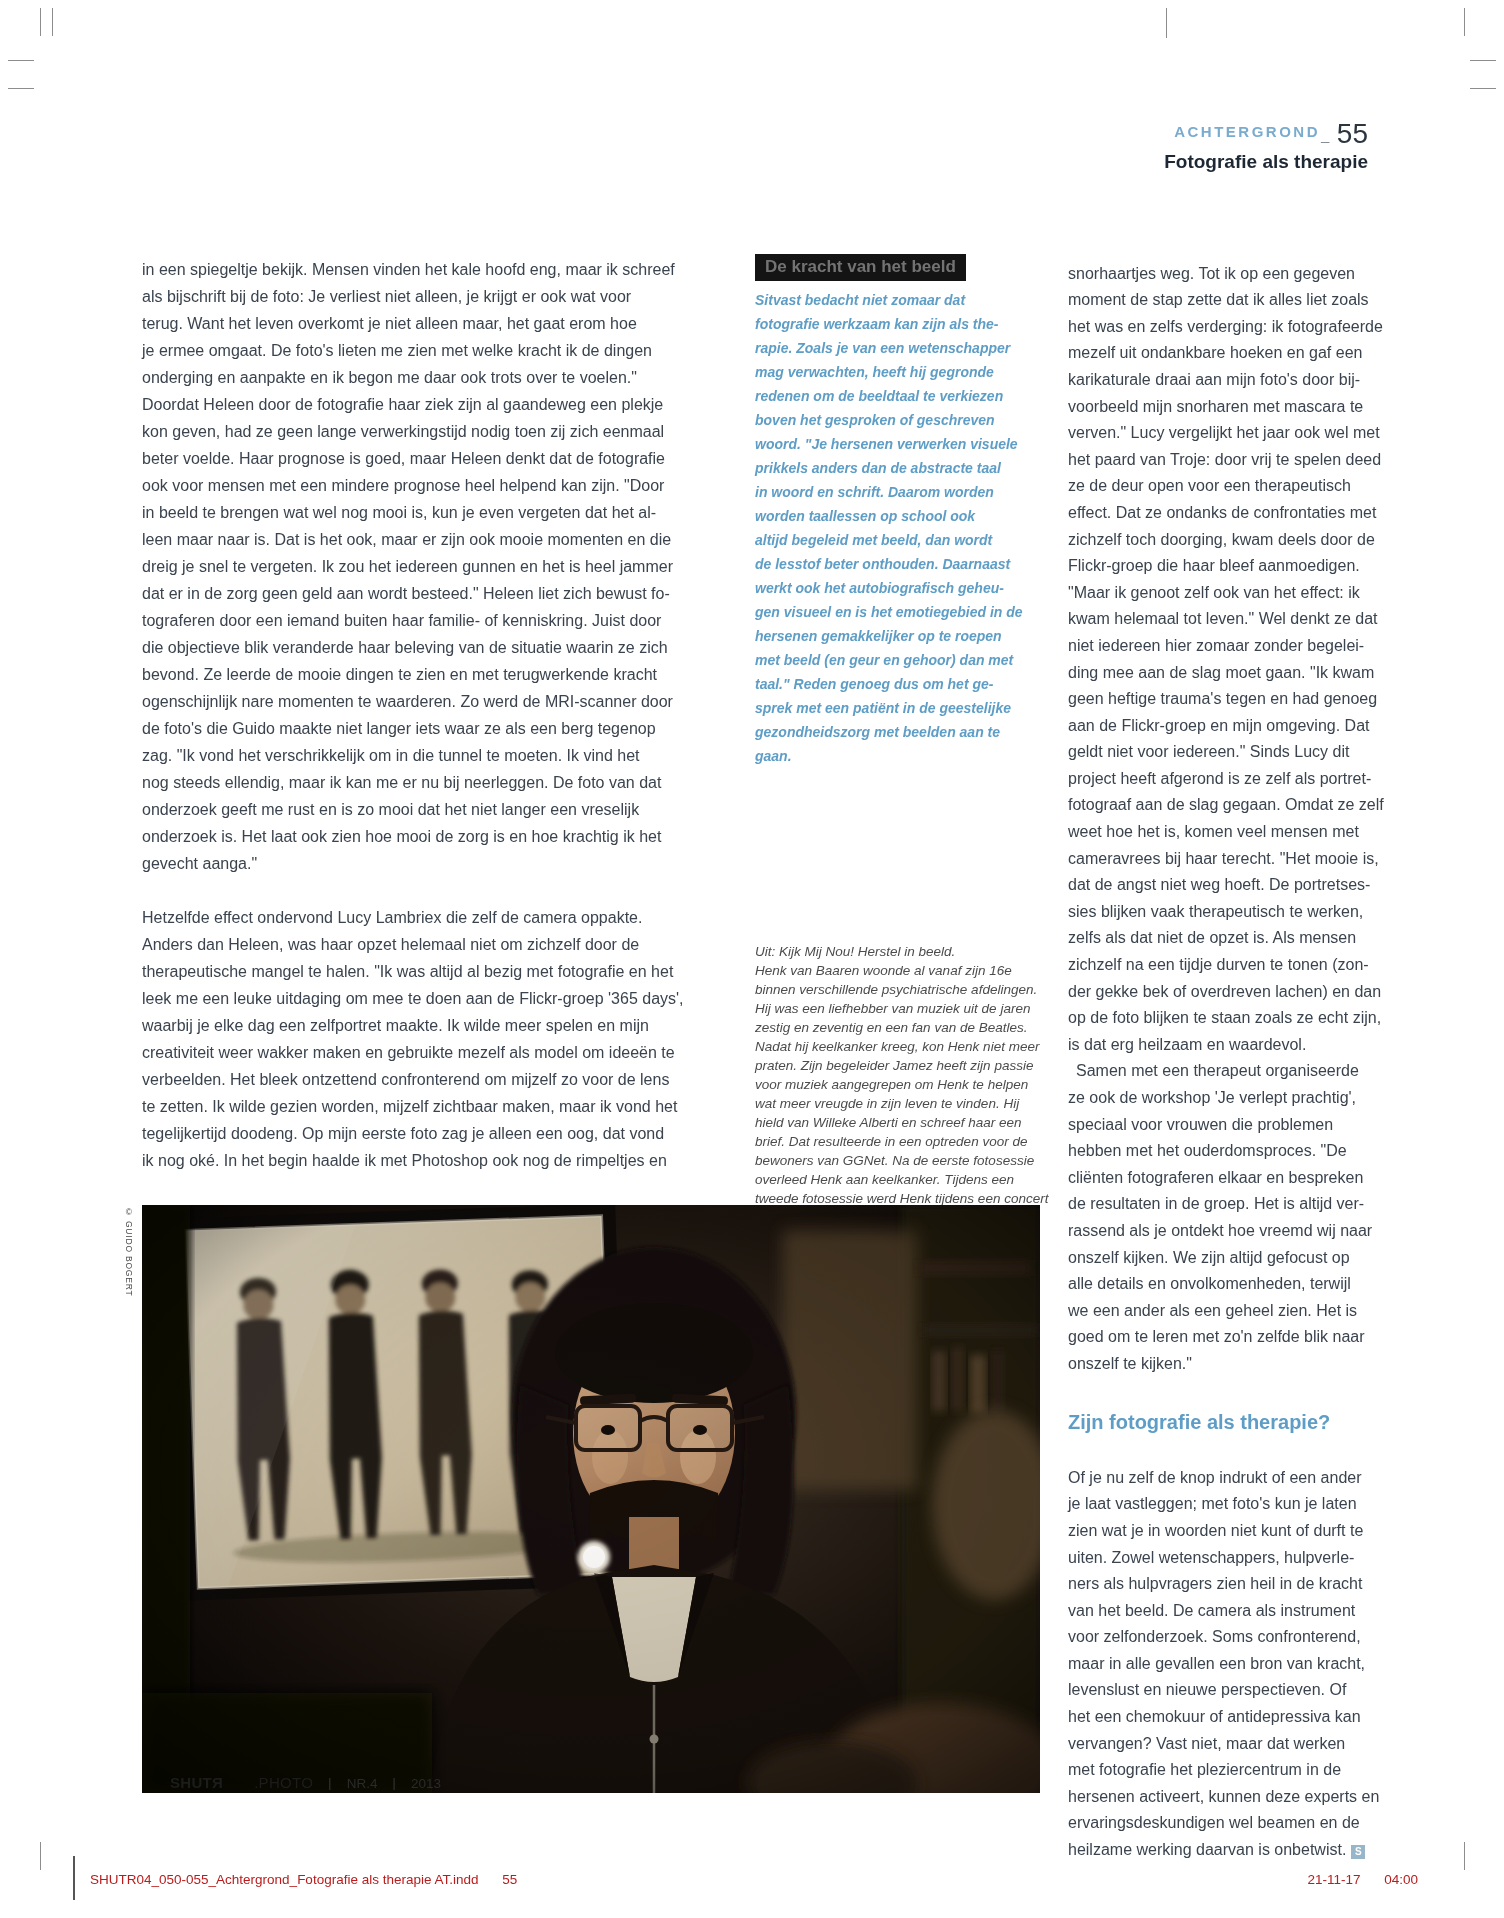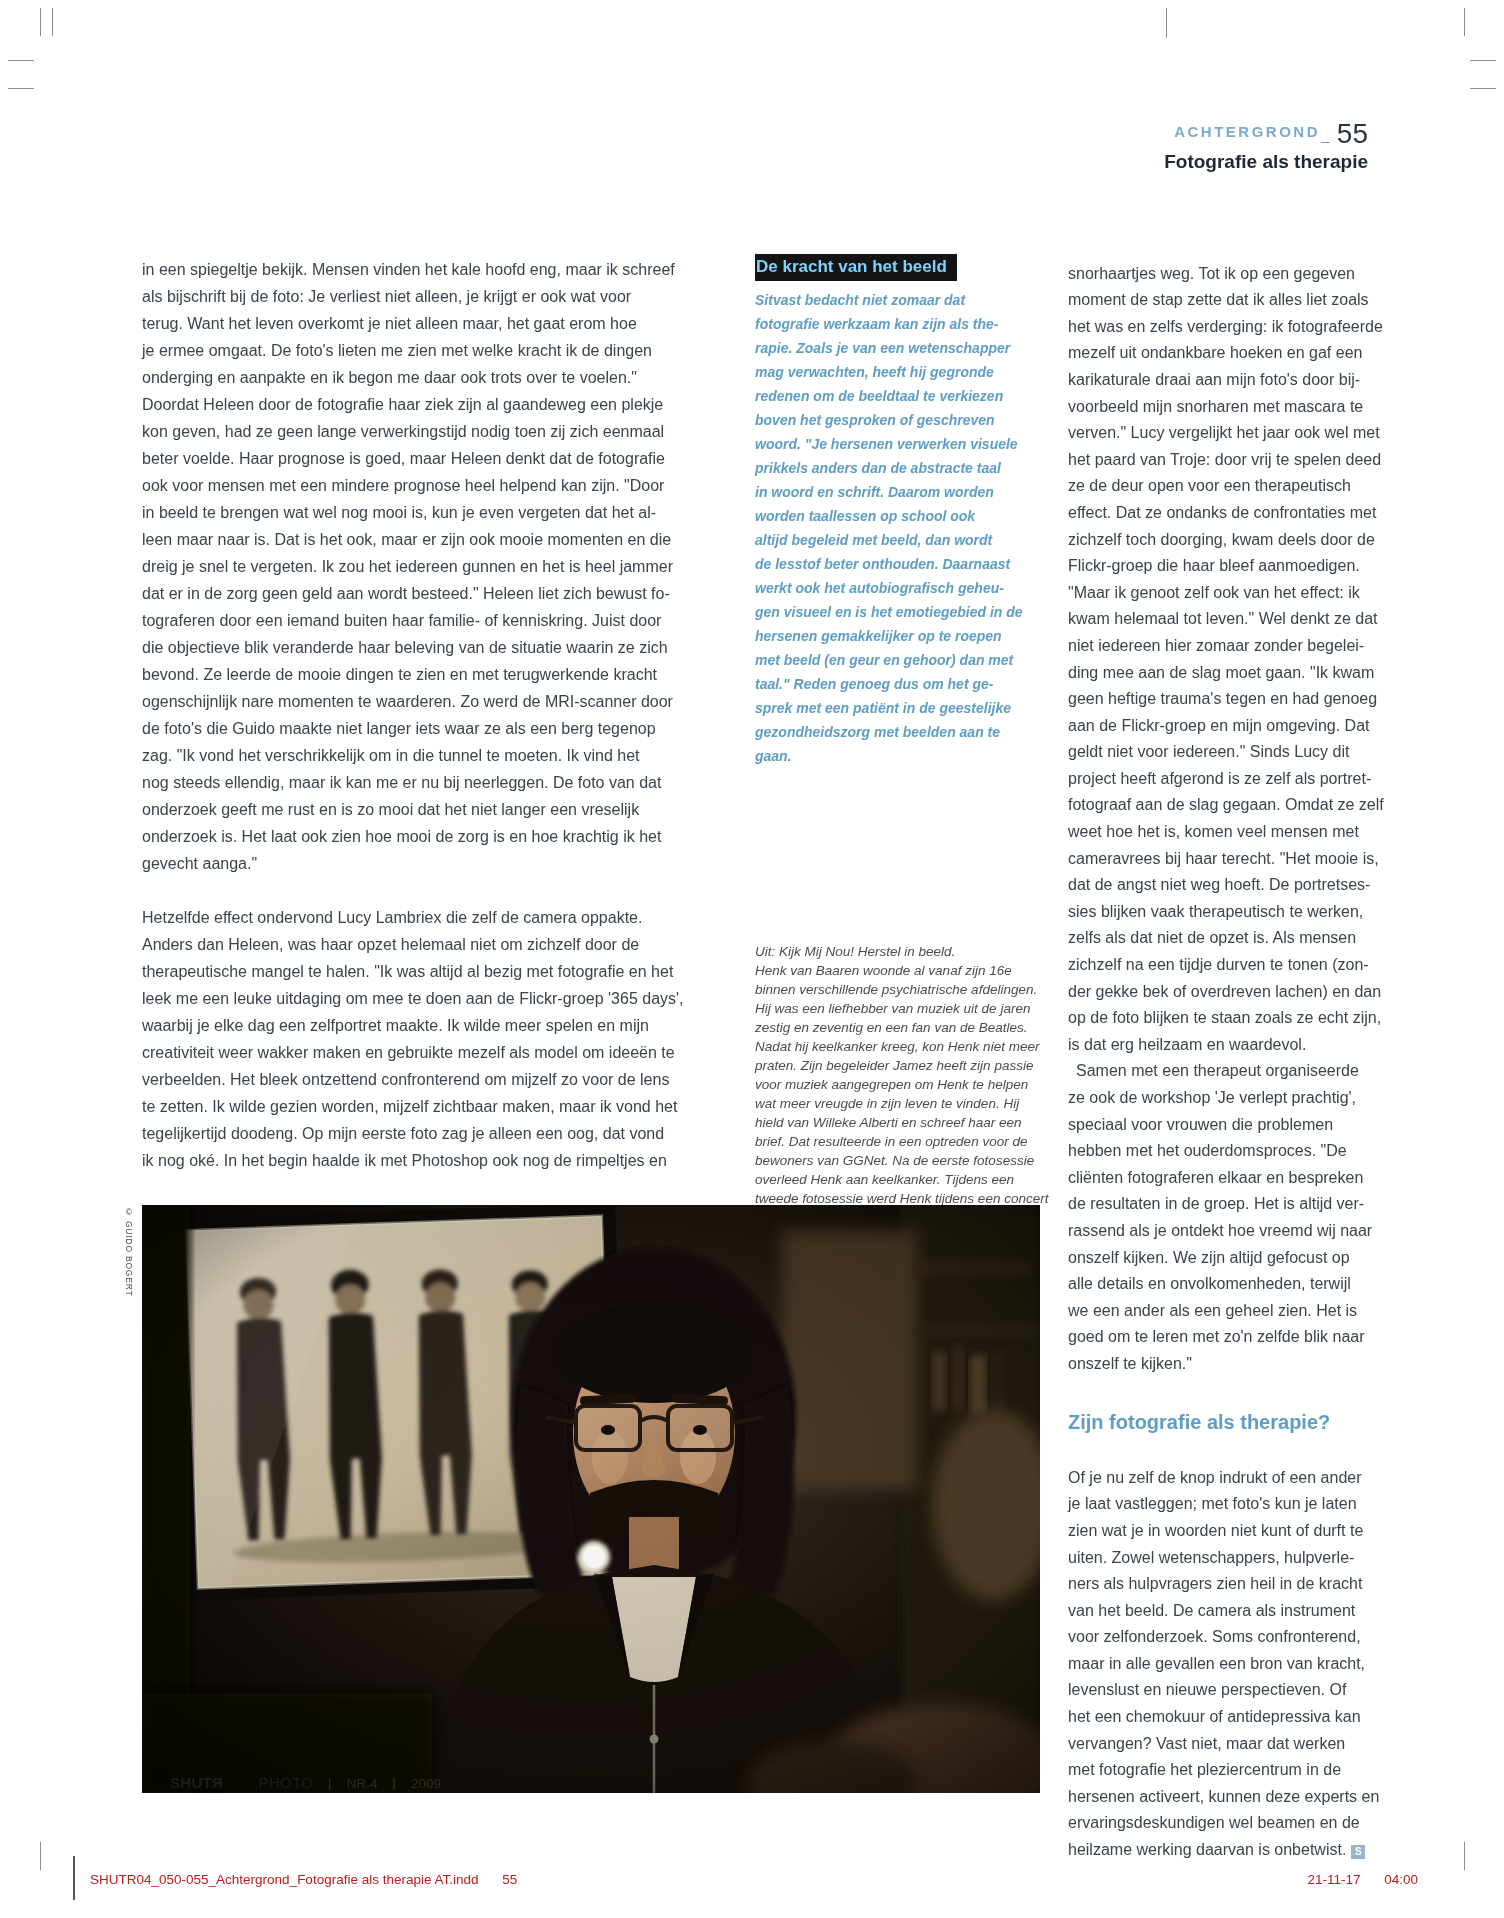--- a/index.html
+++ b/index.html
@@ -17,22 +17,22 @@
   .subtitle{color:#1d2834;font-size:19px;font-weight:bold;margin-top:1px;}
 
   
   .col{position:absolute;color:#3a434e;white-space:pre-line;text-align:left;}
   .col p{margin:0;}
   .col1{left:142px;top:229px;width:556px;font-size:16px;line-height:27px;}
   .col2{left:755px;top:236px;width:296px;}
   .col3{left:1068px;top:234px;width:342px;font-size:16px;line-height:26.6px;}
   .blue-head{color:#5e9dc5;font-size:20px;line-height:24px;font-weight:bold;margin:8px 0 6px 0;white-space:normal;}
   .col3 .blue-head{margin:6px 0 4px 0;}
-  .box-title{display:inline-block;background:#141414;color:#7dd3fc;font-size:17px;
-             font-weight:bold;padding:3px 10px 4px 1px;white-space:normal;}
+  .box-title{display:inline-block;background:#141414;color:#737373;font-size:17px;
+             font-weight:bold;padding:3px 10px 4px 10px;white-space:normal;}
   .intro{color:#5e9dc5;font-size:14px;line-height:24px;font-weight:bold;font-style:italic;margin-top:7px !important;}
   .caption{color:#4c4c4c;font-size:13.5px;line-height:19px;font-style:italic;margin-top:156px !important;}
 
   .end-marker{display:inline-block;width:14px;height:14px;background:#97b6ca;color:#ffffff;
               font-size:10px;font-weight:bold;line-height:14px;text-align:center;
               margin-left:5px;vertical-align:0px;white-space:normal;}
 
   
   .photo-wrap{position:absolute;left:142px;top:1205px;width:898px;height:588px;}
   .photo-credit{position:absolute;left:124px;top:1207px;writing-mode:vertical-rl;
@@ -337,21 +337,21 @@
 
       <rect x="0" y="0" width="898" height="588" fill="url(#vig)"></rect>
     </svg>
   </div>
 
   <div class="footer">
     <span class="brand-bold">SHUTЯ</span><span class="brand-rest">.PHOTO</span>
     <span class="sep">|</span>
     <span class="issue">NR.4</span>
     <span class="sep">|</span>
-    <span class="year">2009</span>
+    <span class="year">2013</span>
   </div>
 
   <div class="slug slug-left">
     <span>SHUTR04_050-055_Achtergrond_Fotografie als therapie AT.indd</span>
     <span class="pageno">55</span>
   </div>
   <div class="slug slug-right">
     <span>21-11-17</span>
     <span class="time">04:00</span>
   </div>

